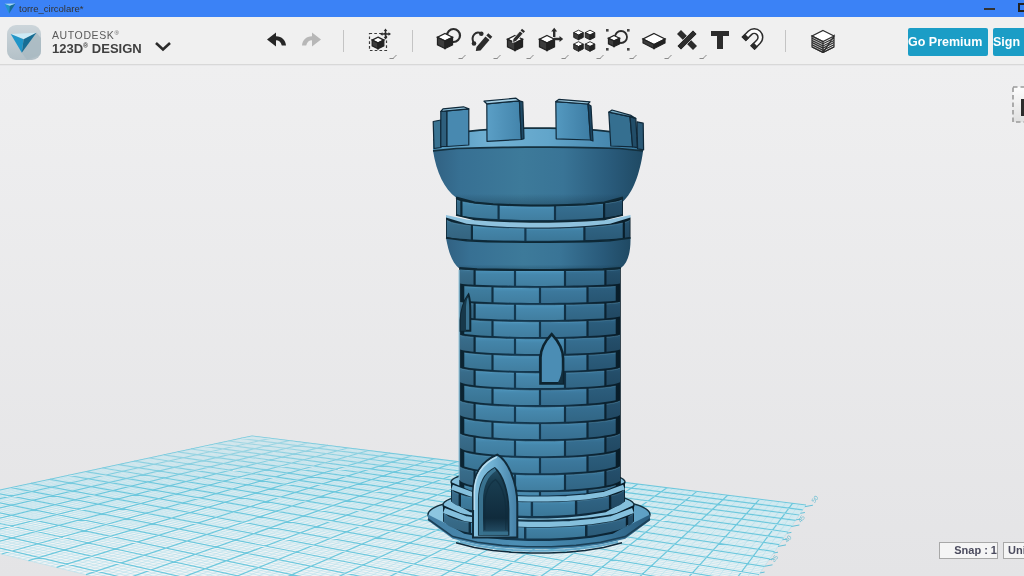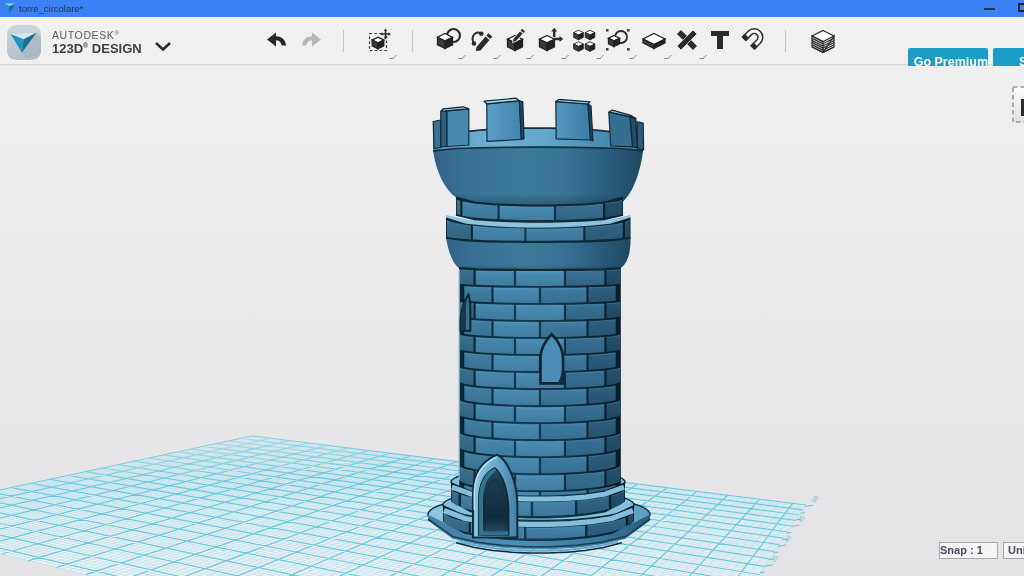--- a/index.html
+++ b/index.html
@@ -1,20 +1,20 @@
 <!DOCTYPE html>
 <html><head><meta charset="utf-8"><style>
 * { margin:0; padding:0; box-sizing:border-box; }
 html,body { width:1024px; height:576px; overflow:hidden; font-family:"Liberation Sans", sans-serif; background:#e8e8ea; }
 #titlebar { position:absolute; left:0; top:0; width:1024px; height:17px; background:#3b82f6; }
 #toolbar { position:absolute; left:0; top:17px; width:1024px; height:48px; background:#f0f0f0; border-bottom:1px solid #d8d8d8; }
 #viewport { position:absolute; left:0; top:66px; width:1024px; height:510px; background:linear-gradient(#efeff0, #e4e4e6); }
 .sep { position:absolute; top:13px; width:1px; height:22px; background:#c4c4c4; }
-.btn { position:absolute; top:11px; height:28px; background:#1b9dc6; color:#fff; font-weight:bold; font-size:12.5px; white-space:nowrap; overflow:hidden; text-align:right; line-height:28px; border-radius:2px;margin-top:20px; }
-.snapbox { position:absolute; background:#f5f5f5; border:1px solid #a8a8a8; height:17px; font-size:11px; font-weight:bold; color:#4b4b5e; text-align:left; line-height:15px; }
+.btn { position:absolute; top:11px; height:28px; background:#1b9dc6; color:#fff; font-weight:bold; font-size:12.5px; white-space:nowrap; overflow:hidden; text-align:left; line-height:28px; border-radius:2px; }
+.snapbox { position:absolute; background:#f5f5f5; border:1px solid #a8a8a8; height:17px; font-size:11px; font-weight:bold; color:#4b4b5e; text-align:right; line-height:15px; }
 </style></head><body>
 <div id="titlebar">
  <svg style="position:absolute;left:4px;top:3px" width="12" height="11" viewBox="0 0 12 11">
    <path d="M0.5 0.8 L5.8 2.8 L5.2 10.5 Z" fill="#2095c8"></path>
    <path d="M11.5 0.6 L5.8 2.8 L5.2 10.5 Z" fill="#176d94"></path>
    <path d="M0.5 0.8 L11.5 0.6 L5.8 2.8 Z" fill="#aadcee"></path>
  </svg>
  <span style="position:absolute;left:19px;top:3px;font-size:9.5px;color:#333">torre_circolare*</span>
  <div style="position:absolute;left:984px;top:8px;width:11px;height:2px;background:#333"></div>
  <div style="position:absolute;left:1018px;top:3px;width:10px;height:9px;border:2px solid #222"></div>

